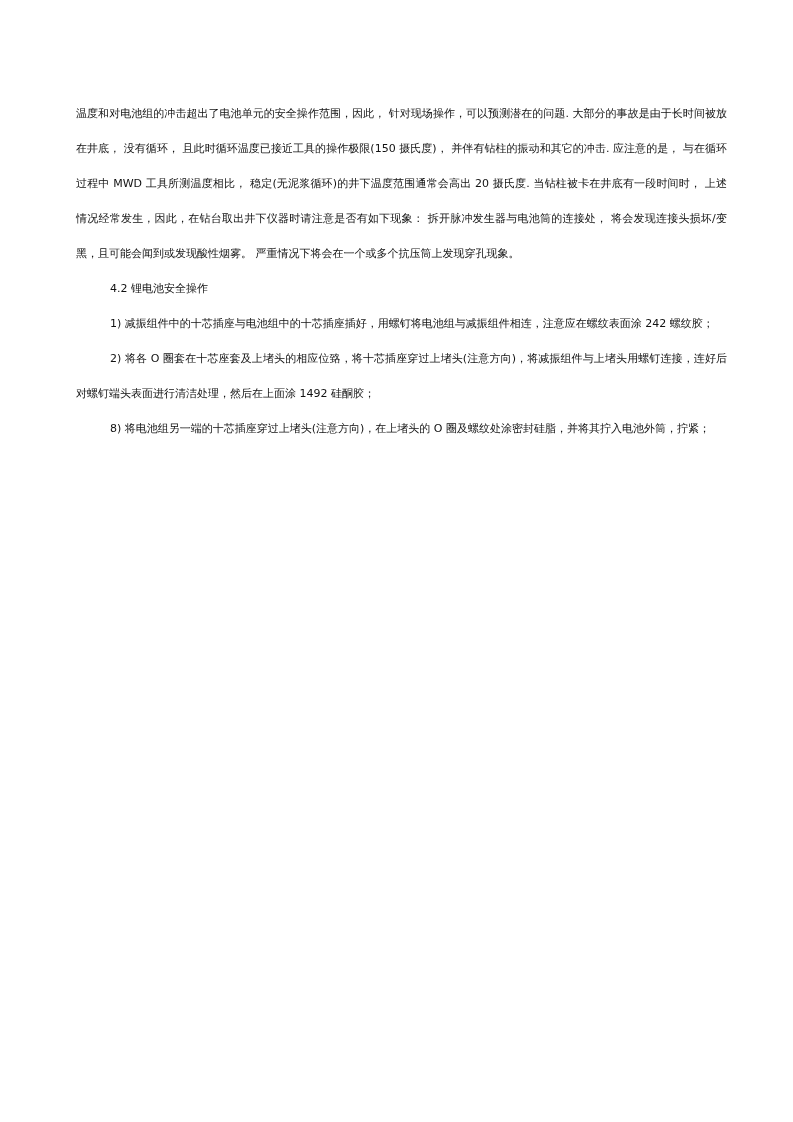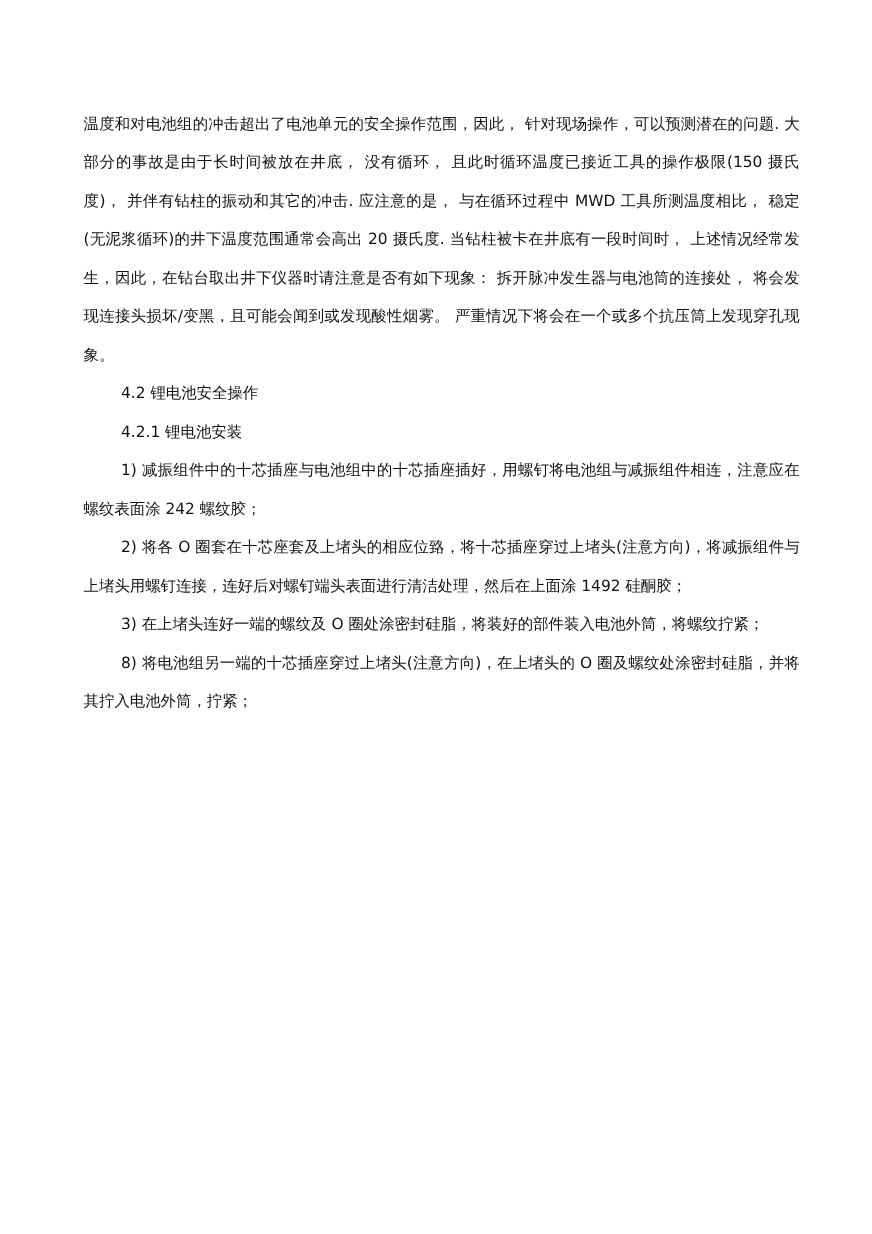--- a/index.html
+++ b/index.html
@@ -3,32 +3,30 @@
 <meta charset="utf-8">
 <style>
   html, body { margin: 0; padding: 0; background: #ffffff; }
   body { width: 793px; height: 1122px; position: relative; overflow: hidden; }
   .page {
     position: absolute;
     left: 76px;
     top: 96px;
     width: 651px;
     font-family: "DejaVu Sans", sans-serif;
-    font-size: 14px;
+    font-size: 11px;
     color: #111111;
     line-height: 35px;
   }
   .para { margin: 0; text-align: justify; text-align-last: left; }
   .indent { text-indent: 34px; }
   .heading { margin: 0; padding-left: 34px; }
 </style>
 </head>
 <body>
 
 <div class="page">
   <p class="para">温度和对电池组的冲击超出了电池单元的安全操作范围，因此， 针对现场操作，可以预测潜在的问题. 大部分的事故是由于长时间被放在井底， 没有循环， 且此时循环温度已接近工具的操作极限(150 摄氏度)， 并伴有钻柱的振动和其它的冲击. 应注意的是， 与在循环过程中 MWD 工具所测温度相比， 稳定(无泥浆循环)的井下温度范围通常会高出 20 摄氏度. 当钻柱被卡在井底有一段时间时， 上述情况经常发生，因此，在钻台取出井下仪器时请注意是否有如下现象： 拆开脉冲发生器与电池筒的连接处， 将会发现连接头损坏/变黑，且可能会闻到或发现酸性烟雾。 严重情况下将会在一个或多个抗压筒上发现穿孔现象。</p>
   <p class="heading">4.2  锂电池安全操作</p>
-  <p class="heading">4.2.1  锂电池安装</p>
   <p class="para indent">1)  减振组件中的十芯插座与电池组中的十芯插座插好，用螺钉将电池组与减振组件相连，注意应在螺纹表面涂 242  螺纹胶；</p>
   <p class="para indent">2)  将各 O  圈套在十芯座套及上堵头的相应位臵，将十芯插座穿过上堵头(注意方向)，将减振组件与上堵头用螺钉连接，连好后对螺钉端头表面进行清洁处理，然后在上面涂 1492  硅酮胶；</p>
-  <p class="para indent">3)  在上堵头连好一端的螺纹及 O  圈处涂密封硅脂，将装好的部件装入电池外筒，将螺纹拧紧；</p>
   <p class="para indent">8)  将电池组另一端的十芯插座穿过上堵头(注意方向)，在上堵头的 O  圈及螺纹处涂密封硅脂，并将其拧入电池外筒，拧紧；</p>
 </div>
 
 </body></html>

